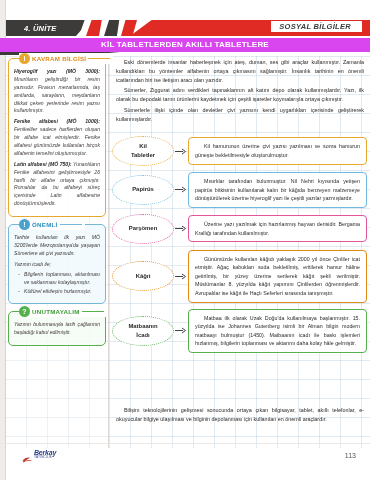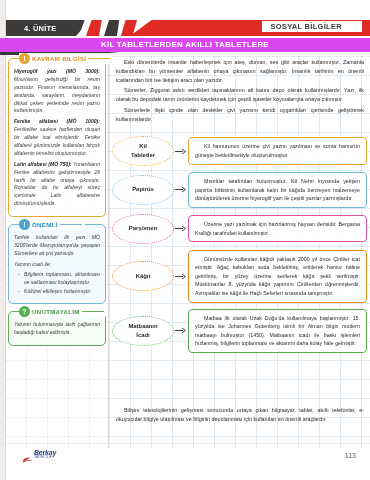--- a/index.html
+++ b/index.html
@@ -27,21 +27,21 @@
     left: 0; top: 0;
     width: 5px; height: 480px;
     background: #f0ece9;
     border-right: 1px solid #e3d9d3;
   }
 
   
   .header {
     position: absolute;
     left: 0; top: 20px;
-    width: 370px; height: 16px;
+    width: 370px; height: 16px; font-style: italic;
   }
   .unite-tab {
     position: absolute;
     left: 6px; top: 0;
     width: 70px; height: 16px;
     background: #3d3b3a;
     color: #ffffff;
     font-size: 7.5px;
     font-weight: bold;
     letter-spacing: .2px;
@@ -76,21 +76,21 @@
     clip-path: polygon(9% 0, 100% 0, 100% 100%, 0 100%);
   }
   .subject-label {
     position: absolute;
     right: 8px; top: 1px;
     font-size: 7.5px;
     font-weight: bold;
     color: #3d3b3a;
     letter-spacing: .3px;
     background: #ffffff;
-    padding: 1px 20px 1px 8px;
+    padding: 1px 11px 1px 8px;
   }
 
   
   .title-band {
     position: absolute;
     left: 0; top: 38px;
     width: 370px; height: 14px;
     background: #d946ef;
   }
   .title-band .title-text {

